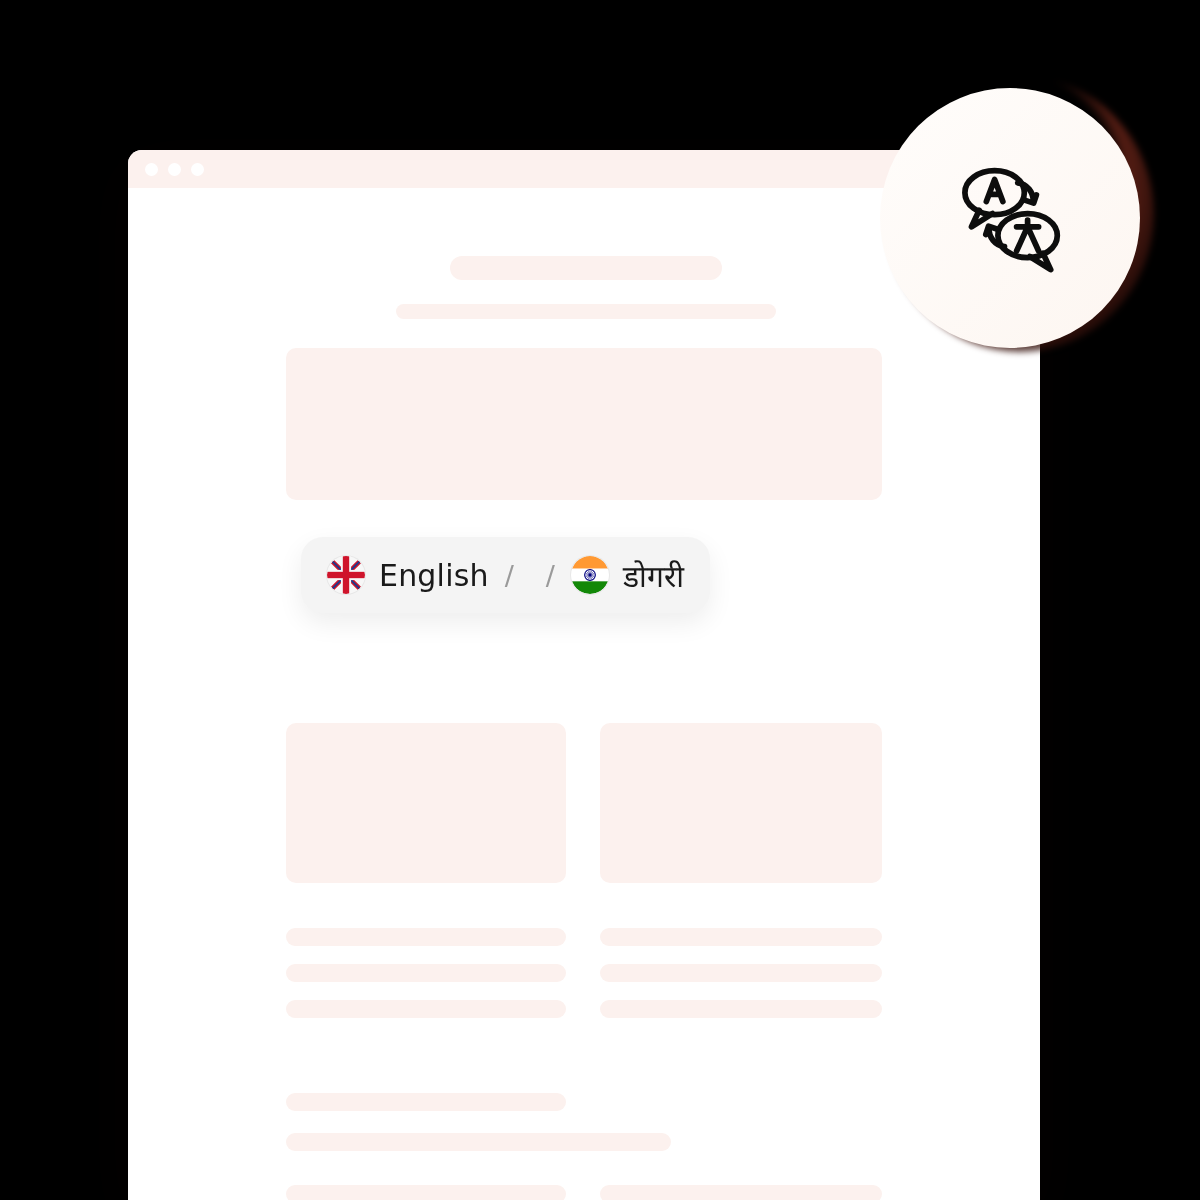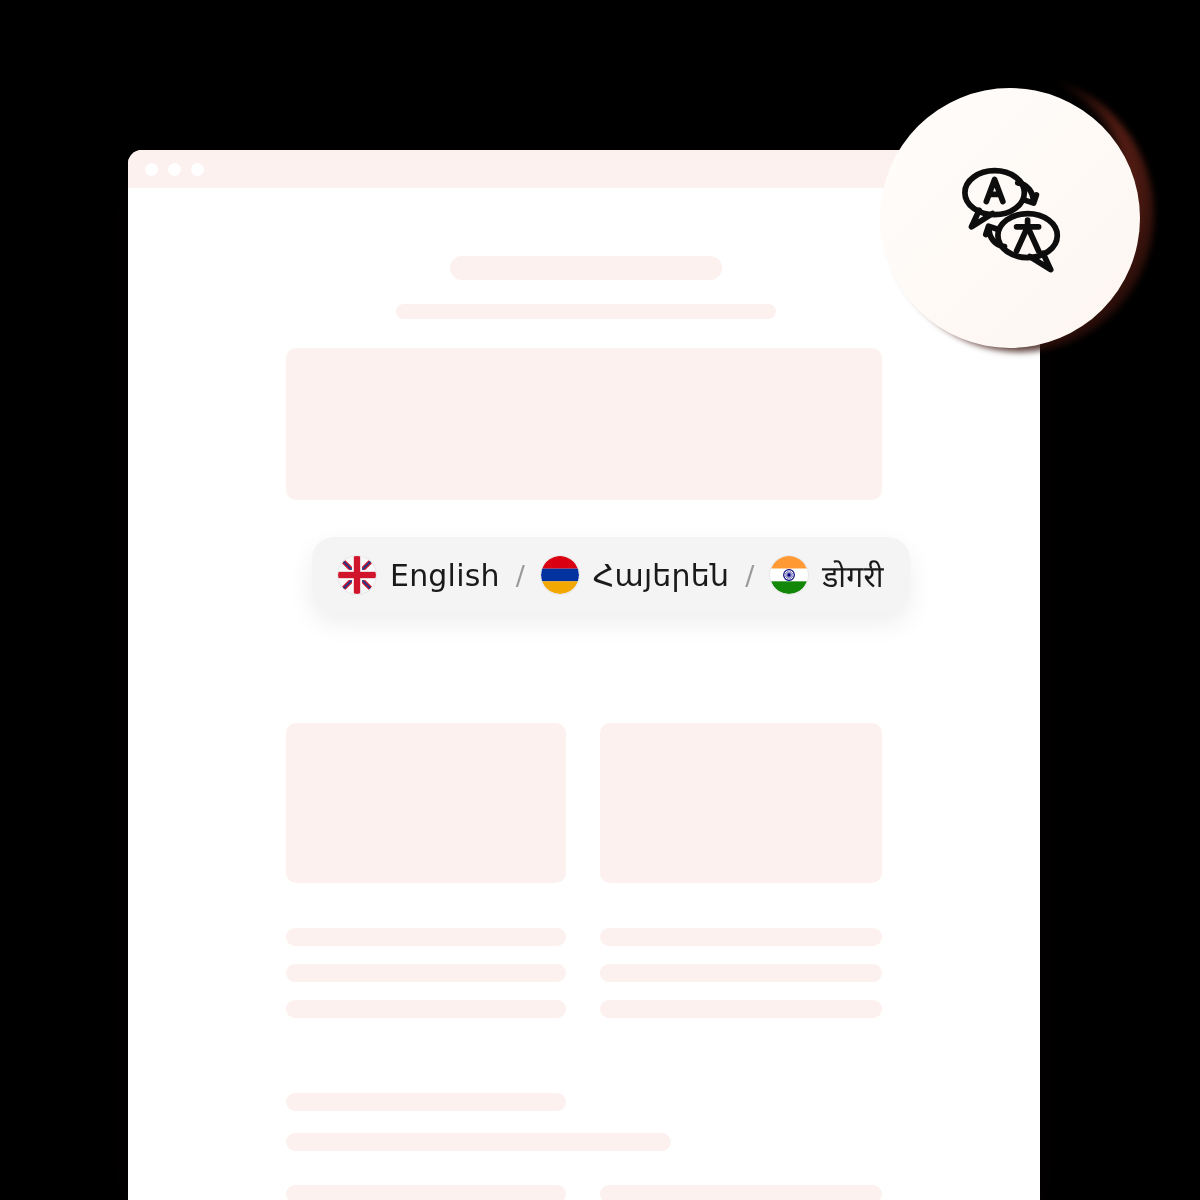--- a/index.html
+++ b/index.html
@@ -84,21 +84,21 @@
 
   
   .lp-1 { left: 158px; top: 905px;  width: 280px; }
   .lp-2 { left: 158px; top: 945px;  width: 385px; }
   .lp-3 { left: 158px; top: 997px;  width: 280px; }
   .lp-4 { left: 472px; top: 997px;  width: 282px; }
 
   
   .lang-bar {
     position: absolute;
-    left: 312px;
+    left: 301px;
     top: 537px;
     height: 76px;
     background: #f4f4f4;
     border-radius: 22px;
     display: flex;
     align-items: center;
     padding: 0 26px;
     box-sizing: border-box;
     box-shadow: 0 10px 26px rgba(0,0,0,0.07);
     z-index: 20;
@@ -226,37 +226,20 @@
             <rect x="0" y="25" width="60" height="10" fill="#cf142b"></rect>
             <rect x="25" y="0" width="10" height="60" fill="#cf142b"></rect>
           </g>
         </svg>
       </span>
       <span class="lang-label">English</span>
     </div>
 
     <span class="lang-sep">/</span>
 
-    <div class="lang-item">
-      <span class="flag">
-        <svg viewBox="0 0 60 60">
-          <defs>
-              <clipPath id="amc">
-                <circle cx="30" cy="30" r="30"></circle>
-              </clipPath>
-            </defs>
-          <g clip-path="url(#amc)">
-            <rect width="60" height="20" y="0" fill="#d90012"></rect>
-            <rect width="60" height="20" y="20" fill="#0033a0"></rect>
-            <rect width="60" height="20" y="40" fill="#f2a800"></rect>
-          </g>
-        </svg>
-      </span>
-      <span class="lang-label">Հայերեն</span>
-    </div>
 
     <span class="lang-sep">/</span>
 
     <div class="lang-item">
       <span class="flag">
         <svg viewBox="0 0 60 60">
           <defs>
               <clipPath id="inc">
                 <circle cx="30" cy="30" r="30"></circle>
               </clipPath>

